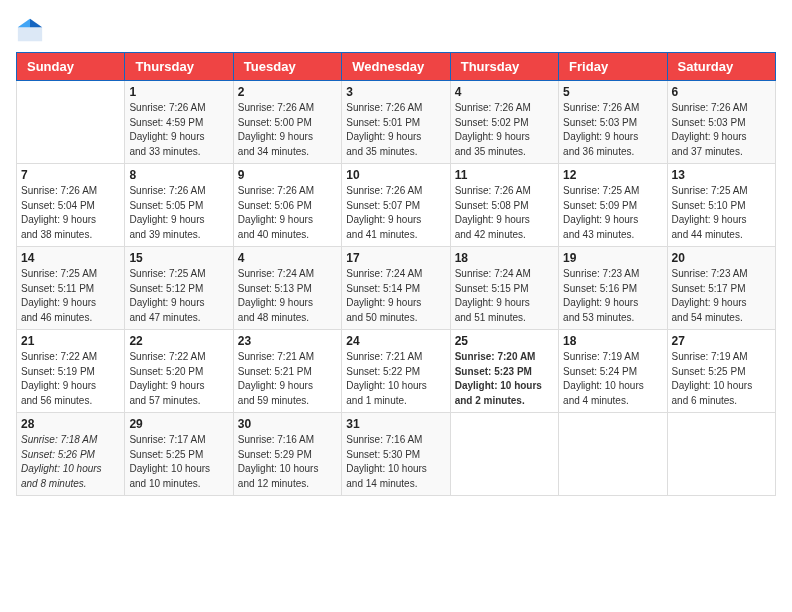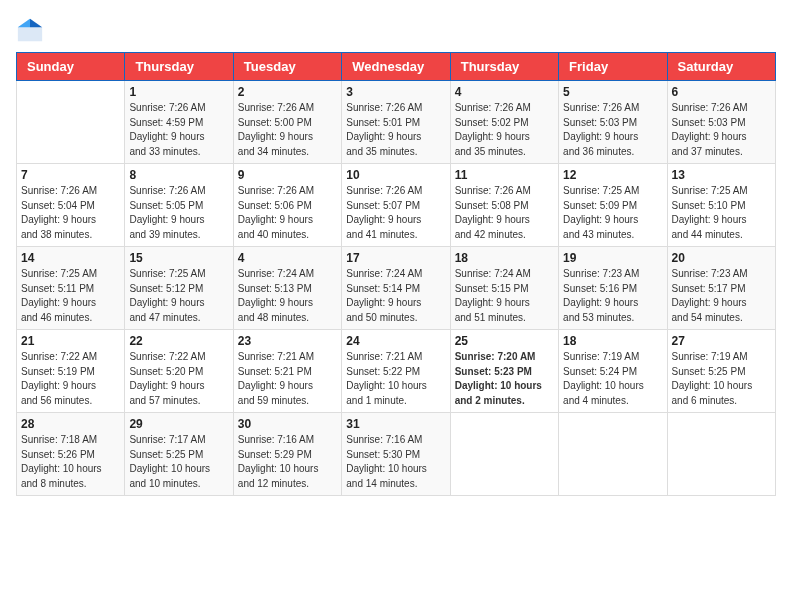--- a/index.html
+++ b/index.html
@@ -312,21 +312,21 @@
           <div class="day-number">27</div>
           <div class="day-detail" style="white-space: pre-line;">Sunrise: 7:19 AM
 Sunset: 5:25 PM
 Daylight: 10 hours
 and 6 minutes.</div>
         </td>
       </tr>
       <tr>
         <td>
           <div class="day-number">28</div>
-          <div class="day-detail" style="white-space: pre-line;">Sunrise: 7:18 AM
+          <div class="day-detail" style="white-space: pre-line; font-style: italic;">Sunrise: 7:18 AM
 Sunset: 5:26 PM
 Daylight: 10 hours
 and 8 minutes.</div>
         </td>
         <td>
           <div class="day-number">29</div>
           <div class="day-detail" style="white-space: pre-line;">Sunrise: 7:17 AM
 Sunset: 5:25 PM
 Daylight: 10 hours
 and 10 minutes.</div>

